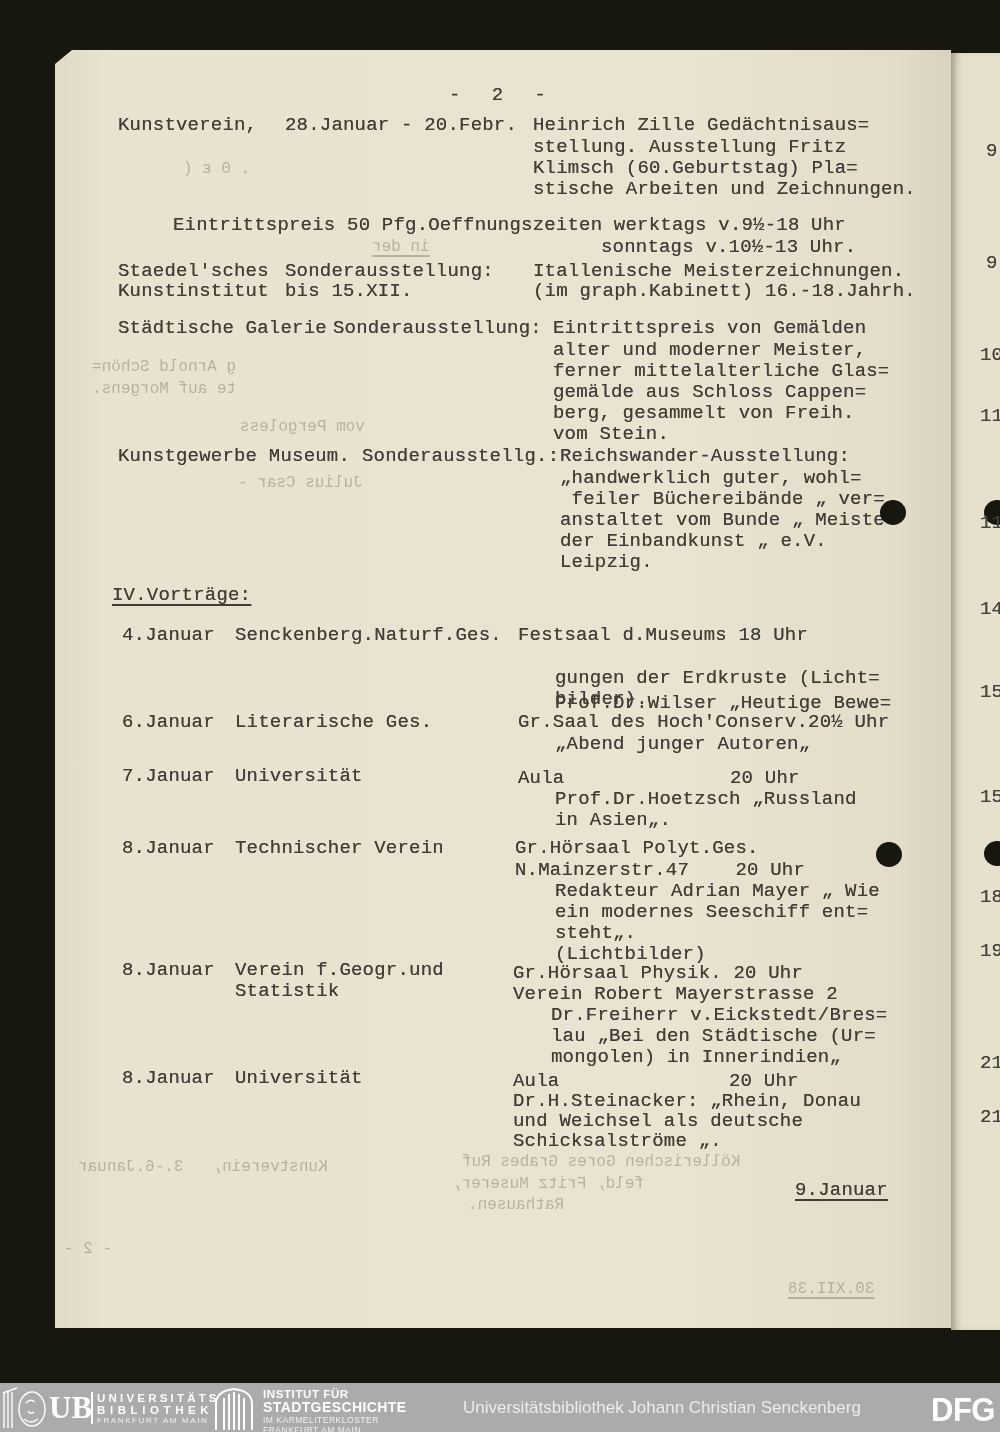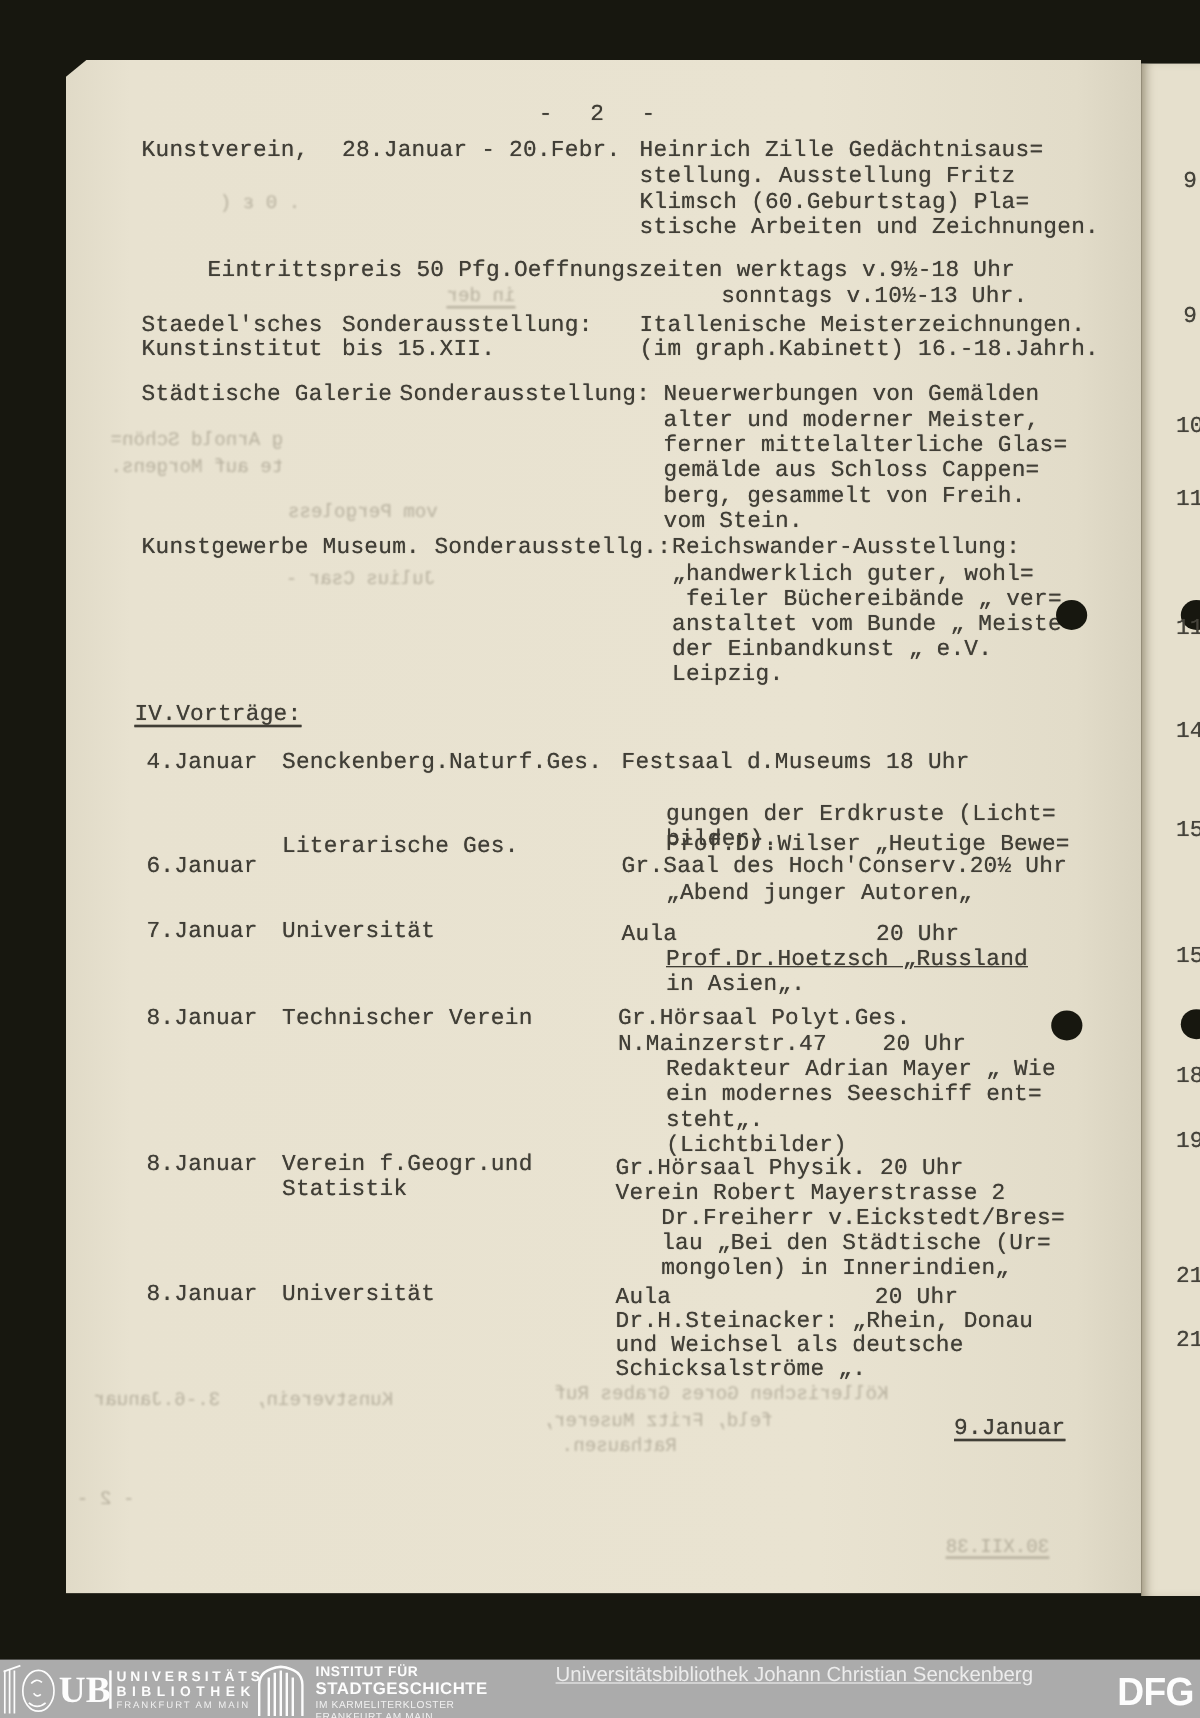--- a/index.html
+++ b/index.html
@@ -72,21 +72,21 @@
 
   <div class="tw" style="left:118px;top:261px;">Staedel'sches</div>
   <div class="tw" style="left:285px;top:261px;">Sonderausstellung:</div>
   <div class="tw" style="left:533px;top:261px;">Itallenische Meisterzeichnungen.</div>
   <div class="tw" style="left:118px;top:281px;text-align:right;">Kunstinstitut</div>
   <div class="tw" style="left:285px;top:281px;">bis 15.XII.</div>
   <div class="tw" style="left:533px;top:281px;">(im graph.Kabinett) 16.-18.Jahrh.</div>
 
   <div class="tw" style="left:118px;top:318px;">Städtische Galerie</div>
   <div class="tw" style="left:333px;top:318px;">Sonderausstellung:</div>
-  <div class="tw" style="left:553px;top:318px;">Neuerwerbungen von Gemälden</div>
+  <div class="tw" style="left:553px;top:318px;">Eintrittspreis von Gemälden</div>
   <div class="tw" style="left:553px;top:340px;">alter und moderner Meister,</div>
   <div class="tw" style="left:553px;top:361px;">ferner mittelalterliche Glas=</div>
   <div class="tw" style="left:553px;top:382px;">gemälde aus Schloss Cappen=</div>
   <div class="tw" style="left:553px;top:403px;">berg, gesammelt von Freih.</div>
   <div class="tw" style="left:553px;top:424px;">vom Stein.</div>
 
   <div class="tw" style="left:118px;top:446px;">Kunstgewerbe Museum.</div>
   <div class="tw" style="left:362px;top:446px;">Sonderausstellg.:</div>
   <div class="tw" style="left:560px;top:446px;">Reichswander-Ausstellung:</div>
   <div class="tw" style="left:560px;top:468px;">„handwerklich guter, wohl=</div>
@@ -98,29 +98,29 @@
   <div class="tw u" style="left:112px;top:585px;">IV.Vorträge:</div>
 
   <div class="tw" style="left:122px;top:625px;">4.Januar</div>
   <div class="tw" style="left:235px;top:625px;">Senckenberg.Naturf.Ges.</div>
   <div class="tw" style="left:518px;top:625px;">Festsaal d.Museums 18 Uhr</div>
   <div class="tw" style="left:555px;top:647px;margin-top:46px;">Prof.Dr.Wilser „Heutige Bewe=</div>
   <div class="tw" style="left:555px;top:668px;">gungen der Erdkruste (Licht=</div>
   <div class="tw" style="left:555px;top:689px;">bilder).</div>
 
   <div class="tw" style="left:122px;top:712px;">6.Januar</div>
-  <div class="tw" style="left:235px;top:695px;">Literarische Ges.</div>
+  <div class="tw" style="left:235px;top:712px;">Literarische Ges.</div>
   <div class="tw" style="left:518px;top:712px;">Gr.Saal des Hoch'Conserv.20½ Uhr</div>
   <div class="tw" style="left:555px;top:734px;">„Abend junger Autoren„</div>
 
   <div class="tw" style="left:122px;top:766px;">7.Januar</div>
   <div class="tw" style="left:235px;top:766px;">Universität</div>
   <div class="tw" style="left:518px;top:768px;">Aula</div>
   <div class="tw" style="left:730px;top:768px;">20 Uhr</div>
-  <div class="tw" style="left:555px;top:789px;text-decoration:underline;">Prof.Dr.Hoetzsch „Russland</div>
+  <div class="tw" style="left:555px;top:789px;">Prof.Dr.Hoetzsch „Russland</div>
   <div class="tw" style="left:555px;top:810px;">in Asien„.</div>
 
   <div class="tw" style="left:122px;top:838px;">8.Januar</div>
   <div class="tw" style="left:235px;top:838px;">Technischer Verein</div>
   <div class="tw" style="left:515px;top:838px;">Gr.Hörsaal Polyt.Ges.</div>
   <div class="tw" style="left:515px;top:860px;">N.Mainzerstr.47    20 Uhr</div>
   <div class="tw" style="left:555px;top:881px;">Redakteur Adrian Mayer „ Wie</div>
   <div class="tw" style="left:555px;top:902px;">ein modernes Seeschiff ent=</div>
   <div class="tw" style="left:555px;top:923px;">steht„.</div>
   <div class="tw" style="left:555px;top:944px;">(Lichtbilder)</div>
@@ -198,18 +198,18 @@
         </g>
       </svg>
     </div>
     <div class="fb-abs" style="left:263px;top:5px;">
       <div class="ifs-t1">INSTITUT FÜR</div>
       <div class="ifs-t2">STADTGESCHICHTE</div>
       <div class="ifs-t3" style="margin-top:2px;">IM KARMELITERKLOSTER</div>
       <div class="ifs-t3">FRANKFURT AM MAIN</div>
     </div>
 
-    <div class="fb-abs center-credit" style="left:463px;top:3px;text-decoration:underline;">Universitätsbibliothek Johann Christian Senckenberg</div>
+    <div class="fb-abs center-credit" style="left:463px;top:15px;">Universitätsbibliothek Johann Christian Senckenberg</div>
 
     <div class="fb-abs dfg" style="left:931px;top:8px;">DFG</div>
   </div>
 
 </div>
 
 </body></html>

